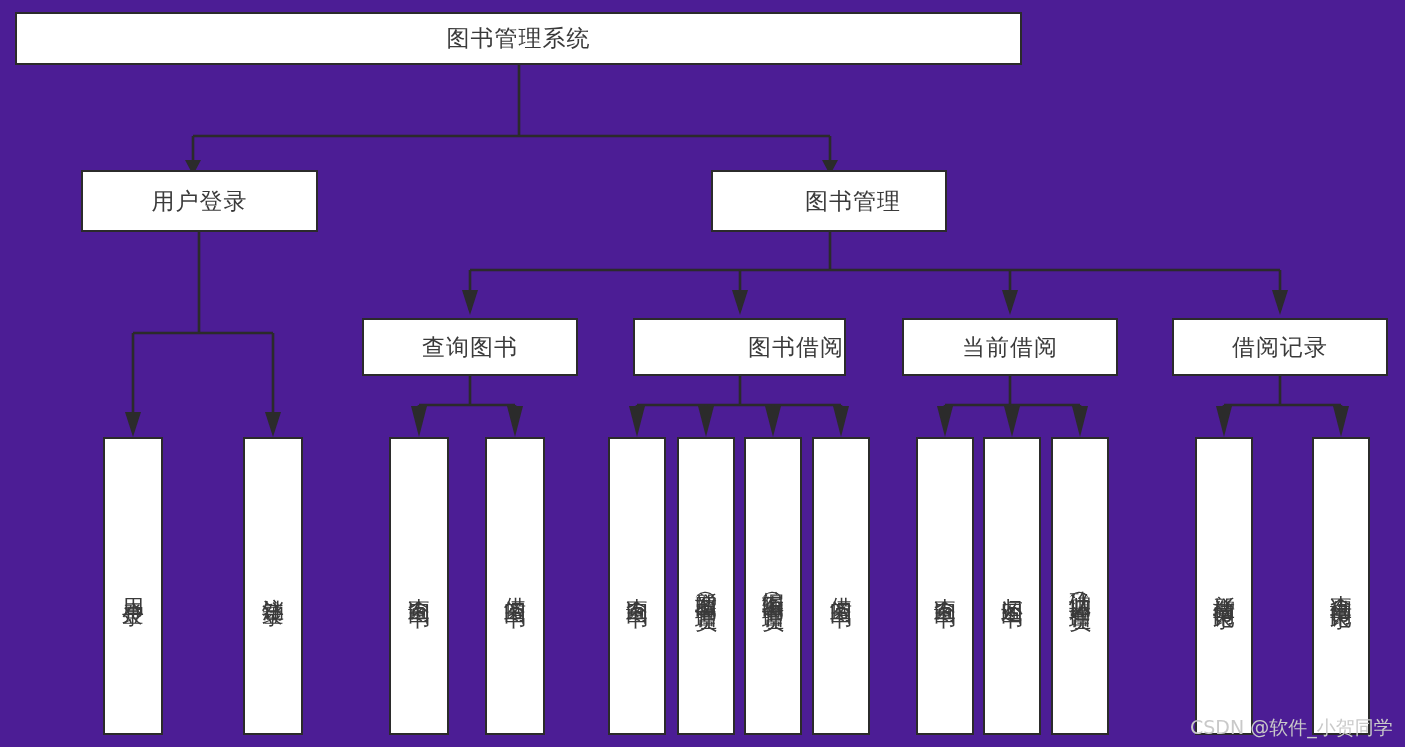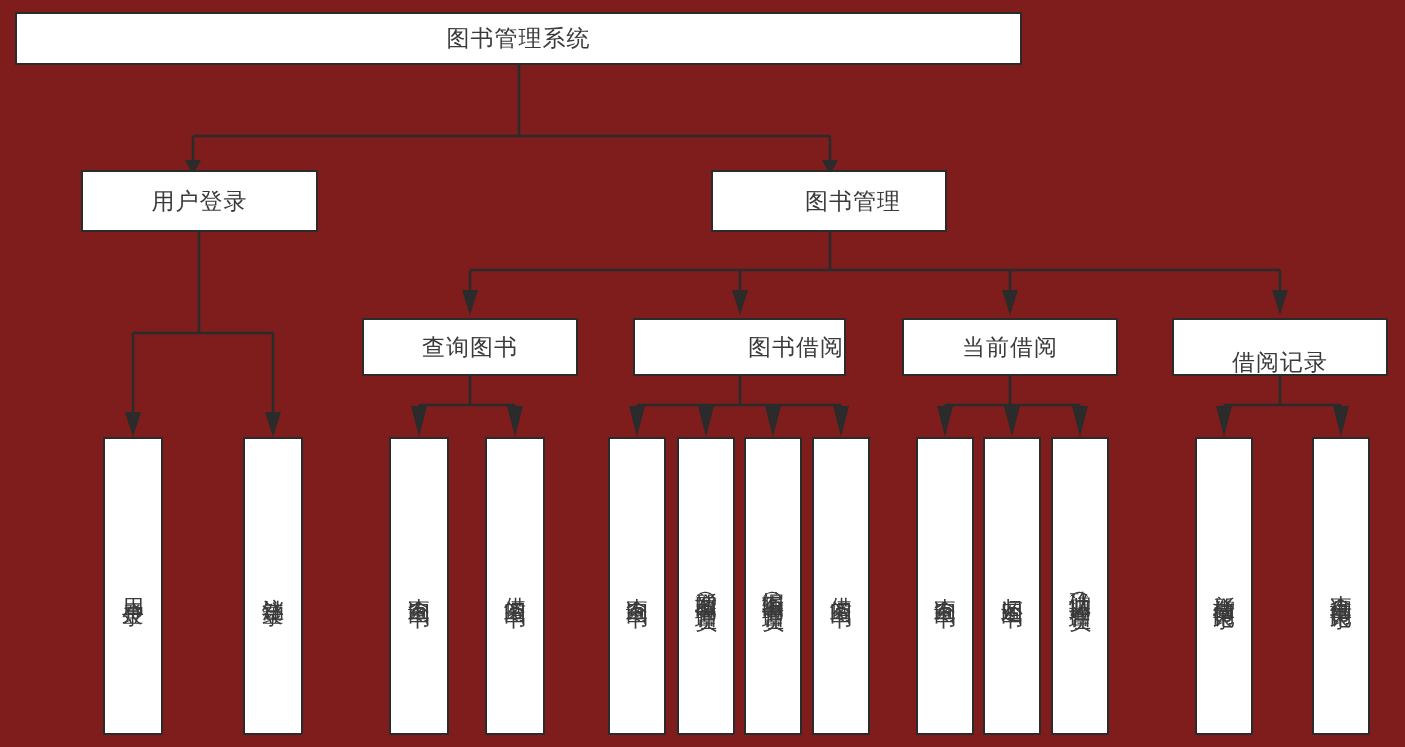--- a/index.html
+++ b/index.html
@@ -8,21 +8,21 @@
     padding: 0;
     background: #ffffff;
   }
   body {
     font-family: "DejaVu Sans", "Liberation Sans", sans-serif;
   }
   #canvas {
     position: relative;
     width: 1405px;
     height: 747px;
-    background: #7f1d1d;
+    background: #4c1d95;
     overflow: hidden;
   }
   #edges {
     position: absolute;
     left: 0;
     top: 0;
     width: 1405px;
     height: 747px;
     pointer-events: none;
   }
@@ -177,21 +177,21 @@
   </div>
 
   <div class="node h" style="left:633px; top:318px; width:213px; height:58px;justify-content:flex-end;">
     <span class="lbl">图书借阅</span>
   </div>
 
   <div class="node h" style="left:902px; top:318px; width:216px; height:58px;">
     <span class="lbl">当前借阅</span>
   </div>
 
-  <div class="node h" style="left:1172px; top:318px; width:216px; height:58px;align-items:flex-end;">
+  <div class="node h" style="left:1172px; top:318px; width:216px; height:58px;">
     <span class="lbl">借阅记录</span>
   </div>
 
   <div class="node v" style="left:103px; top:437px; width:60px; height:298px;">
     <span class="lbl" style="font-size: 22px; letter-spacing: 3px;">用户登录</span>
   </div>
 
   <div class="node v" style="left:243px; top:437px; width:60px; height:298px;">
     <span class="lbl" style="font-size: 22px; letter-spacing: 3px;">注销登录</span>
   </div>
@@ -233,14 +233,15 @@
   </div>
 
   <div class="node v" style="left:1195px; top:437px; width:58px; height:298px;">
     <span class="lbl" style="font-size: 22px; letter-spacing: 3px;">新增借阅记录</span>
   </div>
 
   <div class="node v" style="left:1312px; top:437px; width:58px; height:298px;">
     <span class="lbl" style="font-size: 22px; letter-spacing: 3px;">查询借阅记录</span>
   </div>
 
+  <div class="watermark" style="left:1190px; top:715px;">CSDN @软件_小贺同学</div>
 
 </div>
 
 </body></html>

